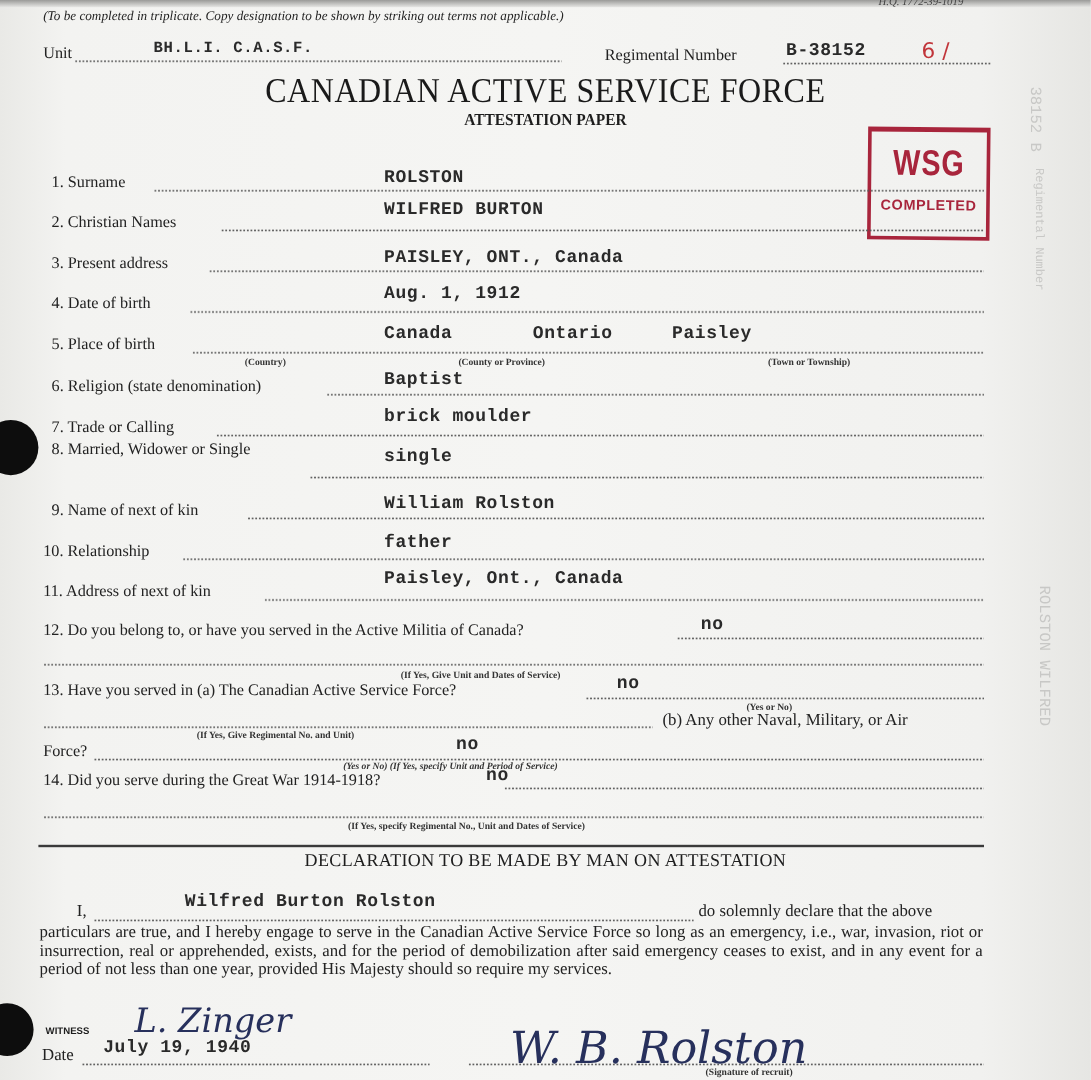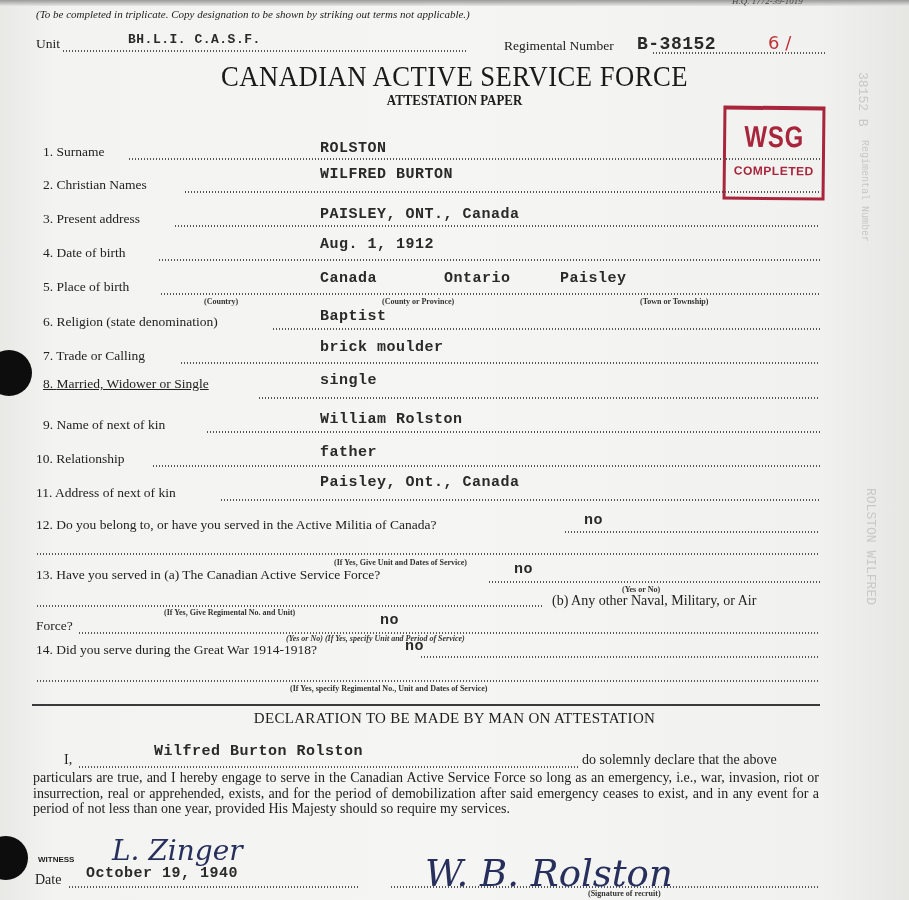--- a/index.html
+++ b/index.html
@@ -77,21 +77,21 @@
   <div class="abs bleed" style="left:870px; top:140px; font-size:10px;">Regimental Number</div>
   <div class="abs bleed" style="left:878px; top:488px;">ROLSTON WILFRED</div>
 
   <div class="abs instr">(To be completed in triplicate.  Copy designation to be shown by striking out terms not applicable.)</div>
 
   <div class="abs label" style="left:36px; top:36px;">Unit</div>
   <div class="dots" style="left:62px; top:50px; width:406px;"></div>
   <div class="abs type" style="left:128px; top:32px; font-size:13px;">BH.L.I. C.A.S.F.</div>
   <div class="abs label" style="left:504px; top:38px;">Regimental Number</div>
   <div class="dots" style="left:652px; top:52px; width:174px;"></div>
-  <div class="abs type" style="left:637px; top:34px; font-size:18px;">B-38152</div>
+  <div class="abs type" style="left:655px; top:34px; font-size:15px;">B-38152</div>
   <div class="abs red-hand" style="left:768px; top:32px;">6 /</div>
 
   <div class="abs title">CANADIAN ACTIVE SERVICE FORCE</div>
   <div class="abs subtitle">ATTESTATION PAPER</div>
 
   <div class="stamp">
     <div class="wsg">WSG</div>
     <div class="comp">COMPLETED</div>
   </div>
 
@@ -121,21 +121,21 @@
   <div class="abs small" style="left:612px; top:297px;padding-left:28px;">(Town or Township)</div>
 
   <div class="abs label" style="left:43px; top:314px;"><span>6.</span> <span>Religion (state denomination)</span></div>
   <div class="dots" style="left:272px; top:328px; width:548px;"></div>
   <div class="abs type" style="left:320px; top:308px;">Baptist</div>
 
   <div class="abs label" style="left:43px; top:348px;"><span>7.</span> <span>Trade or Calling</span></div>
   <div class="dots" style="left:180px; top:362px; width:640px;"></div>
   <div class="abs type" style="left:320px; top:339px;">brick moulder</div>
 
-  <div class="abs label" style="left:43px; top:376px;text-decoration:underline;"><span>8.</span> <span>Married, Widower or Single</span></div>
+  <div class="abs label" style="left:43px; top:366px;"><span>8.</span> <span>Married, Widower or Single</span></div>
   <div class="dots" style="left:258px; top:397px; width:562px;"></div>
   <div class="abs type" style="left:320px; top:372px;">single</div>
 
   <div class="abs label" style="left:43px; top:417px;"><span>9.</span> <span>Name of next of kin</span></div>
   <div class="dots" style="left:206px; top:431px; width:614px;"></div>
   <div class="abs type" style="left:320px; top:411px;">William Rolston</div>
 
   <div class="abs label" style="left:36px; top:451px;"><span>10.</span> <span>Relationship</span></div>
   <div class="dots" style="left:152px; top:465px; width:668px;"></div>
   <div class="abs type" style="left:320px; top:444px;">father</div>
@@ -176,17 +176,17 @@
   <div class="abs label" style="left:64px; top:752px; font-size:14px;">I,</div>
   <div class="dots" style="left:78px; top:766px; width:500px;"></div>
   <div class="abs type" style="left:154px; top:743px;">Wilfred Burton Rolston</div>
   <div class="abs label" style="left:582px; top:752px; font-size:14px;">do solemnly declare that the above</div>
   <div class="para">particulars are true, and I hereby engage to serve in the Canadian Active Service Force so long as an emergency, i.e., war, invasion, riot or insurrection, real or apprehended, exists, and for the period of demobilization after said emergency ceases to exist, and in any event for a period of not less than one year, provided His Majesty should so require my services.</div>
 
   <div class="abs" style="left:38px; top:855px; font-size:8px; font-weight:bold; font-family:'Liberation Sans', sans-serif;">WITNESS</div>
   <div class="abs sig" style="left:112px; top:834px; font-size:28px;">L. Zinger</div>
   <div class="abs label" style="left:35px; top:872px; font-size:14px;">Date</div>
   <div class="dots" style="left:68px; top:886px; width:290px;"></div>
-  <div class="abs type" style="left:86px; top:865px;">October 19, 1940</div>
+  <div class="abs type" style="left:86px; top:865px;">July 19, 1940</div>
   <div class="dots" style="left:390px; top:886px; width:430px;"></div>
   <div class="abs sig" style="left:425px; top:852px; font-size:37px;">W. B. Rolston</div>
   <div class="abs small" style="left:588px; top:889px;">(Signature of recruit)</div>
 </div>
 
 </body></html>

